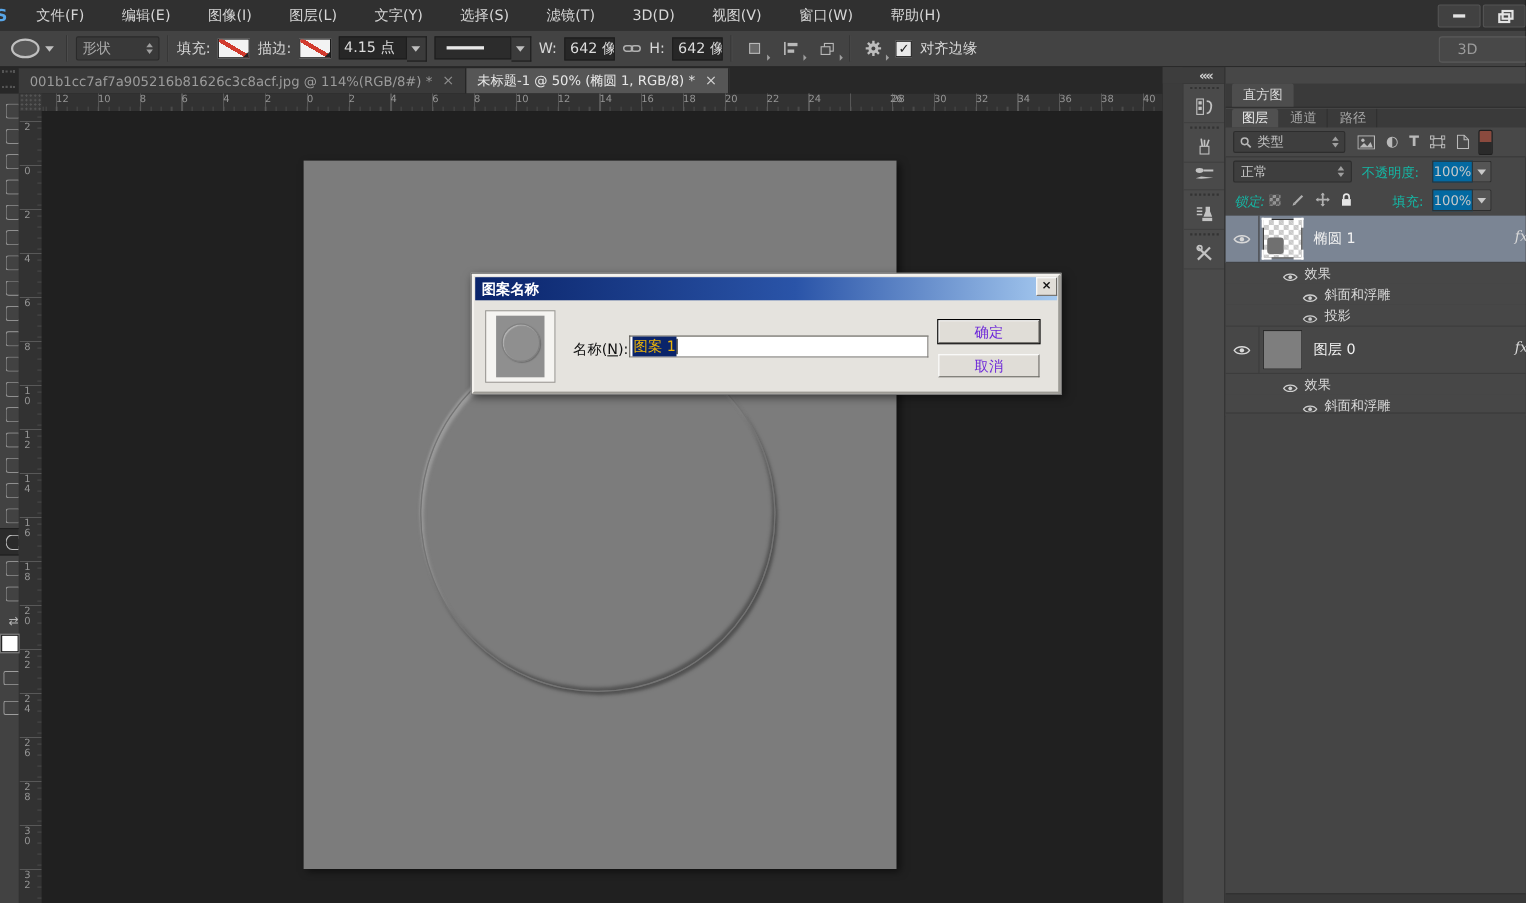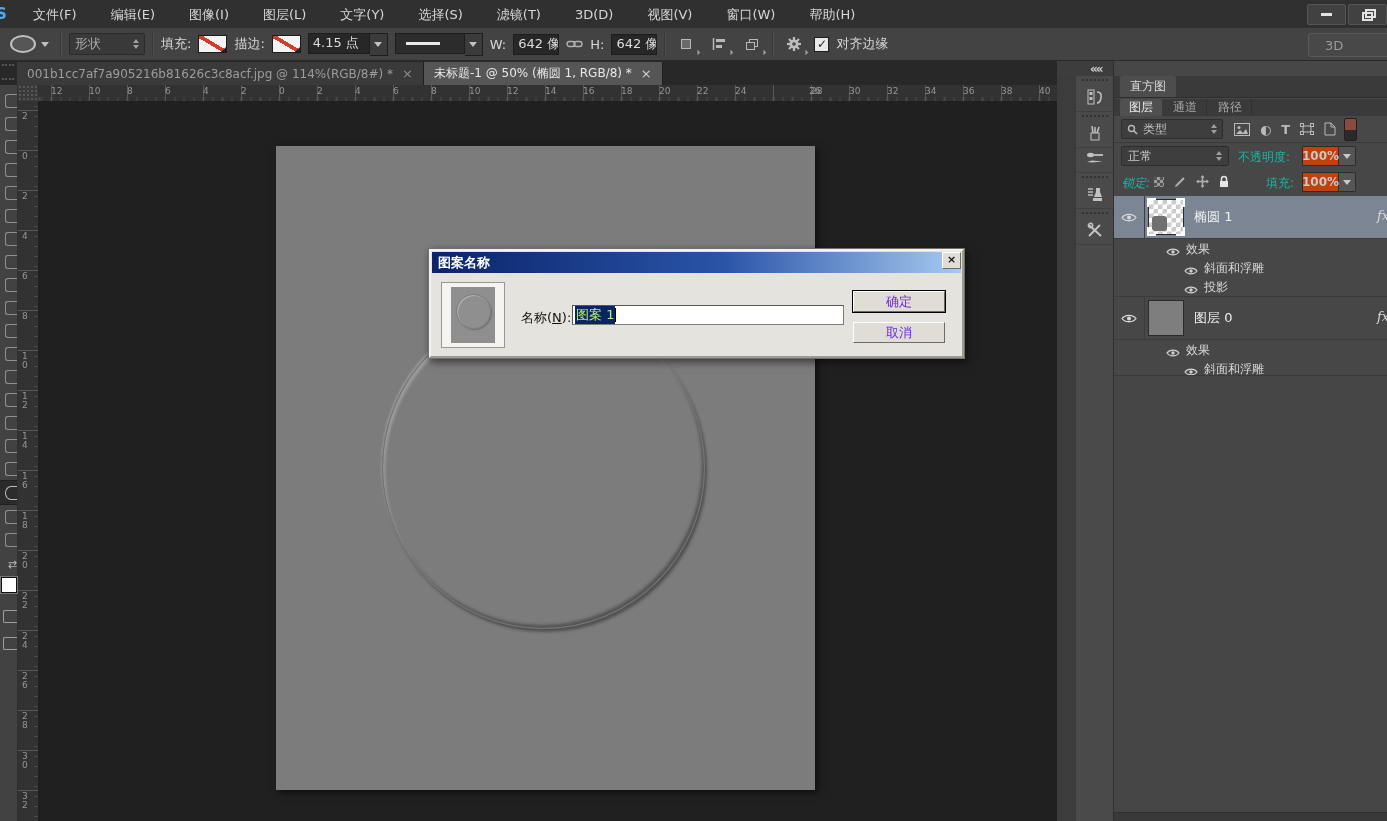--- a/index.html
+++ b/index.html
@@ -104,21 +104,21 @@
   .dlg-thumb{position:absolute;left:12px;top:33px;width:62px;height:64px;background:#f5f4f1;
              border:1px solid #9a9893;display:flex;align-items:center;justify-content:center;}
   .dlg-thumb-doc{position:relative;width:44px;height:56px;background:#8f8f8f;overflow:hidden;}
   .dlg-thumb-circle{position:absolute;left:5px;top:7px;width:33px;height:33px;border-radius:50%;
              border:1px solid #7e7e7e;box-shadow:inset 1px 1px 1px rgba(220,220,220,.5), 1px 1px 1px rgba(90,90,90,.6);}
   .dlg-name-label{position:absolute;left:92px;top:60px;color:#111;font-size:13px;}
   .dlg-name-label .u{text-decoration:underline;}
   .dlg-input{position:absolute;left:143px;top:56px;width:272px;height:20px;background:#fff;
              border:1px solid #7f7d78;border-top-color:#58564f;border-left-color:#58564f;
              display:flex;align-items:center;padding-left:2px;box-sizing:border-box;font-size:13px;color:#111;}
-  .dlg-input .sel{background:#0a246a;color:#bef264;padding:0 1px;}
+  .dlg-input .sel{background:#0a246a;color:#eab308;padding:0 1px;}
   .caret{display:inline-block;width:1px;height:14px;background:#000;margin-left:0px;}
   .dlg-btn{position:absolute;left:424px;width:92px;height:21px;background:#e0ddd7;color:#6d28d9;font-size:13px;
            border:1px solid #fff;border-right-color:#6d6b66;border-bottom-color:#6d6b66;
            display:flex;align-items:center;justify-content:center;box-sizing:border-box;}
   .dlg-btn.default{outline:1px solid #000;}
   
   .dock-gutter{position:absolute;left:1057px;top:61px;width:18px;height:760px;background:#3c3c3c;}
   .dock-top{position:absolute;left:1057px;top:61px;width:330px;height:15px;background:#3d3d3d;}
   .collapse-btn{position:absolute;left:1090px;top:62px;color:#cfcfcf;font-size:12px;font-weight:bold;letter-spacing:-2px;}
   .icon-strip{position:absolute;left:1075px;top:76px;width:38px;height:745px;background:#4a4a4a;border-left:1px solid #3a3a3a;}
@@ -138,22 +138,22 @@
   .filt-icons{position:absolute;left:115px;top:3px;width:112px;height:20px;display:flex;align-items:center;justify-content:space-around;}
   .filt-adj{color:#b9b9b9;font-size:13px;line-height:13px;}
   .filt-T{color:#b9b9b9;font-size:13px;font-weight:bold;}
   .toggle-switch{position:absolute;left:230px;top:2px;width:11px;height:21px;border:1px solid #1f1f1f;border-radius:2px;
            background:linear-gradient(180deg,#8a4a3e 0 50%,#2a2a2a 50% 100%);}
   .blend-row{position:absolute;left:0;top:81px;width:274px;height:26px;}
   .blend-dd{position:absolute;left:7px;top:4px;width:108px;height:20px;background:#3e3e3e;border:1px solid #2d2d2d;border-radius:2px;
             display:flex;align-items:center;padding:0 6px;box-sizing:border-box;color:#c9c9c9;font-size:12px;}
   .p-label{position:absolute;color:#14b8a6;font-size:12px;}
   .val-dd{position:absolute;height:20px;display:flex;}
-  .val-box{width:37px;height:20px;background:#c2410c;border:1px solid #2d2d2d;color:#c9c9c9;font-size:12px;
-           display:flex;align-items:center;justify-content:center;box-sizing:border-box;font-weight:bold;}
+  .val-box{width:37px;height:20px;background:#0369a1;border:1px solid #2d2d2d;color:#c9c9c9;font-size:12px;
+           display:flex;align-items:center;justify-content:center;box-sizing:border-box;}
   .val-arrow{width:17px;height:20px;background:#555;border:1px solid #2d2d2d;border-left:none;
              display:flex;align-items:center;justify-content:center;box-sizing:border-box;border-radius:0 2px 2px 0;}
   .val-arrow i{width:0;height:0;border-left:4px solid transparent;border-right:4px solid transparent;border-top:5px solid #c9c9c9;}
   .lock-row{position:absolute;left:0;top:107px;width:274px;height:28px;border-bottom:1px solid #3a3a3a;}
   .lock-icons{position:absolute;left:40px;top:7px;display:flex;gap:10px;align-items:center;}
   .lk-checker{width:10px;height:10px;background-image:linear-gradient(45deg,#9a9a9a 25%,transparent 25%,transparent 75%,#9a9a9a 75%),linear-gradient(45deg,#9a9a9a 25%,transparent 25%,transparent 75%,#9a9a9a 75%);background-size:6px 6px;background-position:0 0,3px 3px;background-color:#555;}
   
   .layers-list{position:absolute;left:0;top:135px;width:274px;}
   .layer-row{position:relative;width:274px;height:42px;border-bottom:1px solid #3c3c3c;background:#474747;}
   .layer-row.selected{background:#7b8594;}

